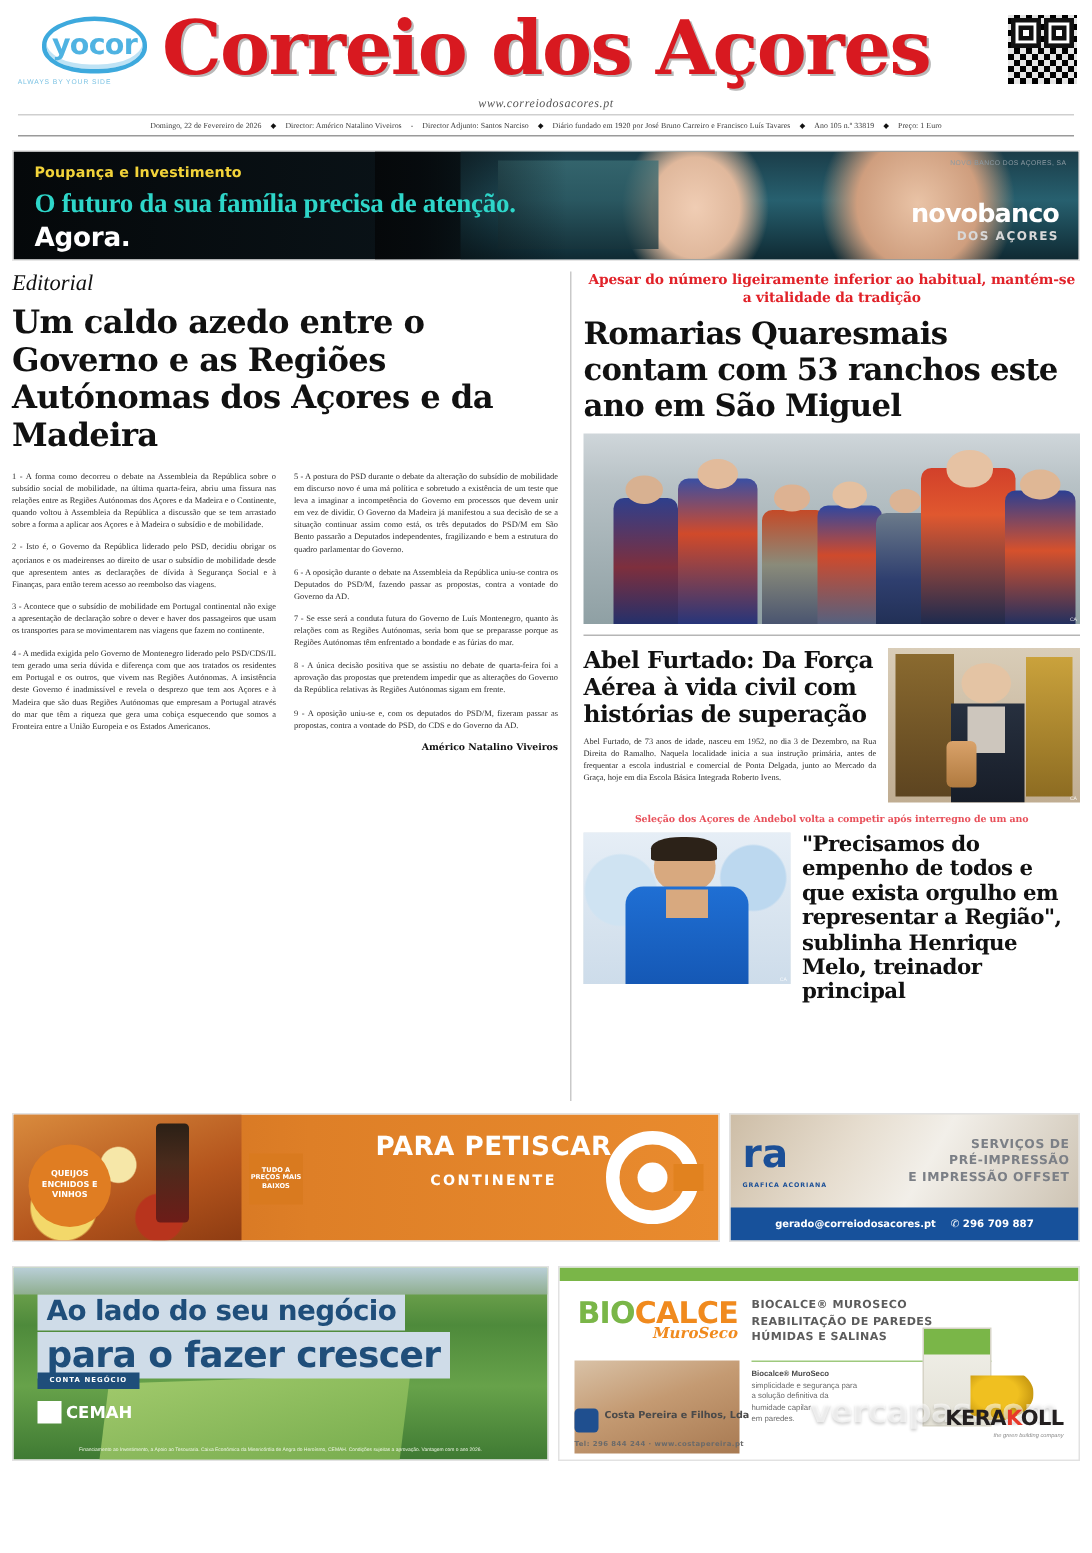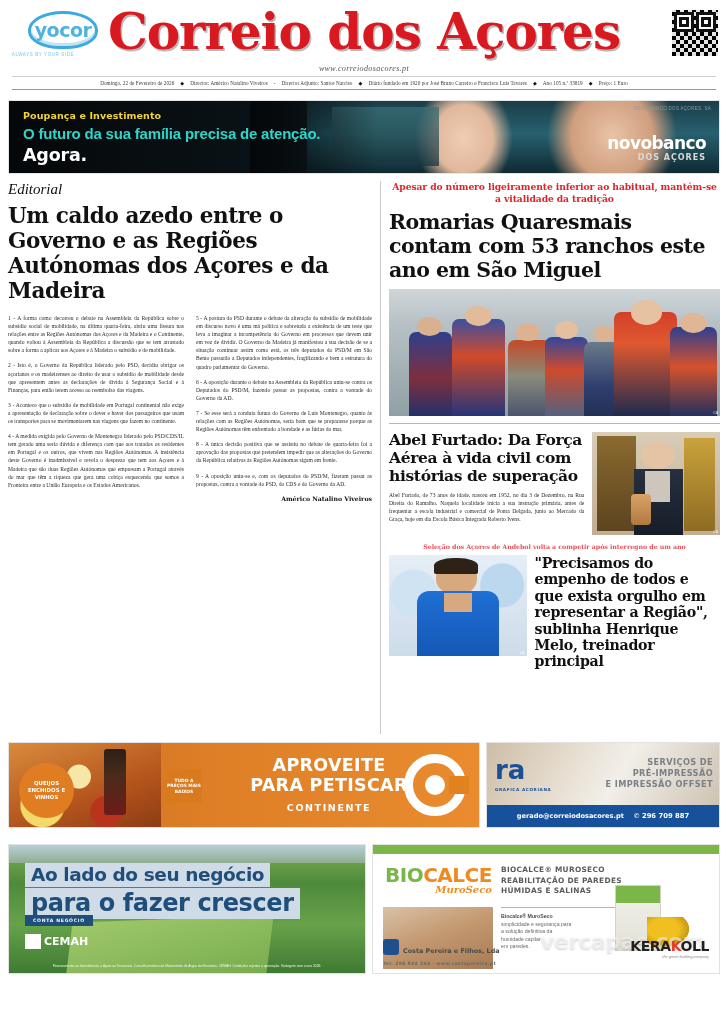--- a/index.html
+++ b/index.html
@@ -88,21 +88,21 @@
     content:""; position:absolute; left:6%; top:8%; width:26%; height:82%;
     background: linear-gradient(180deg,#3b6f76 0%, #17343c 100%); opacity:.75;
   }
   .banner-fade {
     position:absolute; left:34%; top:0; width:18%; height:100%;
     background: linear-gradient(90deg,#05080a 0%, rgba(5,8,10,0) 100%);
   }
   .banner-text { position:absolute; left:14px; top:9px; z-index:3; }
   .banner-kicker { font-family:"DejaVu Sans", sans-serif; font-weight:700; font-size:9.5px;
     color:#f2d33a; letter-spacing:.1px; }
-  .banner-line1 { font-family:Liberation Sans, sans-serif; font-weight:700; font-size:15px;
+  .banner-line1 { font-family:Liberation Serif, serif; font-weight:700; font-size:18px;
     color:#2ed6c9; margin-top:4px; letter-spacing:-.2px; }
   .banner-line2 { font-family:"DejaVu Sans", sans-serif; font-weight:700; font-size:17.5px;
     color:#ffffff; margin-top:3px; letter-spacing:-.2px; }
   .banner-brand { position:absolute; right:13px; bottom:11px; z-index:3; text-align:right; }
   .banner-brand-main { font-family:"DejaVu Sans", sans-serif; font-weight:700; font-size:17px;
     color:#fff; letter-spacing:-.6px; line-height:1; }
   .banner-brand-sub { font-family:"DejaVu Sans", sans-serif; font-weight:700; font-size:8px;
     color:#d8d8d8; letter-spacing:1px; margin-top:1px; }
   .banner-corner { position:absolute; right:8px; top:5px; z-index:3;
     font-family:"Liberation Sans", sans-serif; font-size:4.5px; color:#8c9aa2; letter-spacing:.3px;}
@@ -259,21 +259,21 @@
   .bio-body { position:absolute; left:128px; top:68px; width:110px;
     font-family:"Liberation Sans", sans-serif; font-size:5.2px; line-height:7.6px; color:#6a6a6a; }
   .bio-body b { color:#4a4a4a; }
   .bio-photo { position:absolute; left:10px; top:62px; width:110px; height:62px;
     background: linear-gradient(160deg,#d9c2a7 0%, #c49a72 45%, #a87a52 100%); }
   .bio-bag { position:absolute; right:58px; top:40px; width:46px; height:66px;
     background: linear-gradient(180deg,#f2f1ea 0%, #e3e1d6 100%); border:1px solid #d6d3c6; }
   .bio-bag-top { position:absolute; left:0; top:0; width:100%; height:17px; background:#7ab648; }
   .bio-trowel { position:absolute; right:30px; bottom:26px; width:42px; height:30px;
     background: radial-gradient(ellipse at 40% 40%, #f0c020 0 42%, #c99a12 70%, rgba(0,0,0,0) 72%); }
-  .bio-footer-logo { position:absolute; left:10px; bottom:18px; display:flex; align-items:flex-end; gap:4px; }
+  .bio-footer-logo { position:absolute; left:10px; bottom:18px; display:flex; align-items:flex-start; gap:4px; }
   .bio-cp-mark { width:16px; height:16px; background:#1f4f8f; border-radius:3px; }
   .bio-cp-name { font-family:"DejaVu Sans", sans-serif; font-weight:700; font-size:6.4px; color:#4a4a4a; }
   .bio-contact { position:absolute; left:10px; bottom:7px;
     font-family:"DejaVu Sans", sans-serif; font-weight:700; font-size:4.6px; color:#6a6a6a; letter-spacing:.3px; }
   .bio-kera { position:absolute; right:10px; bottom:14px; text-align:right; }
   .bio-kera-word { font-family:"DejaVu Sans", sans-serif; font-weight:700; font-size:14px;
     color:#231f20; letter-spacing:-.4px; }
   .bio-kera-k { color:#e8382b; }
   .bio-kera-sub { font-family:"Liberation Sans", sans-serif; font-style:italic; font-size:3.8px;
     color:#8a8a8a; margin-top:1px; }
@@ -420,21 +420,20 @@
   </div>
 
   <div class="adrow1">
 
     <div class="ad-continente">
       <div class="cont-photo"></div>
       <div class="cont-bottle"></div>
       <div class="cont-badge">QUEIJOS ENCHIDOS E VINHOS</div>
       <div class="cont-tag">TUDO A PREÇOS MAIS BAIXOS</div>
       <div class="cont-main">
-        <div class="cont-l1">APROVEITE</div>
         <div class="cont-l2">PARA PETISCAR</div>
         <div class="cont-logoword">CONTINENTE</div>
       </div>
       <div class="cont-c">
         <div class="cont-c-inner"></div>
       </div>
     </div>
 
     <div class="ad-ra">
       <div class="ra-top"></div>

